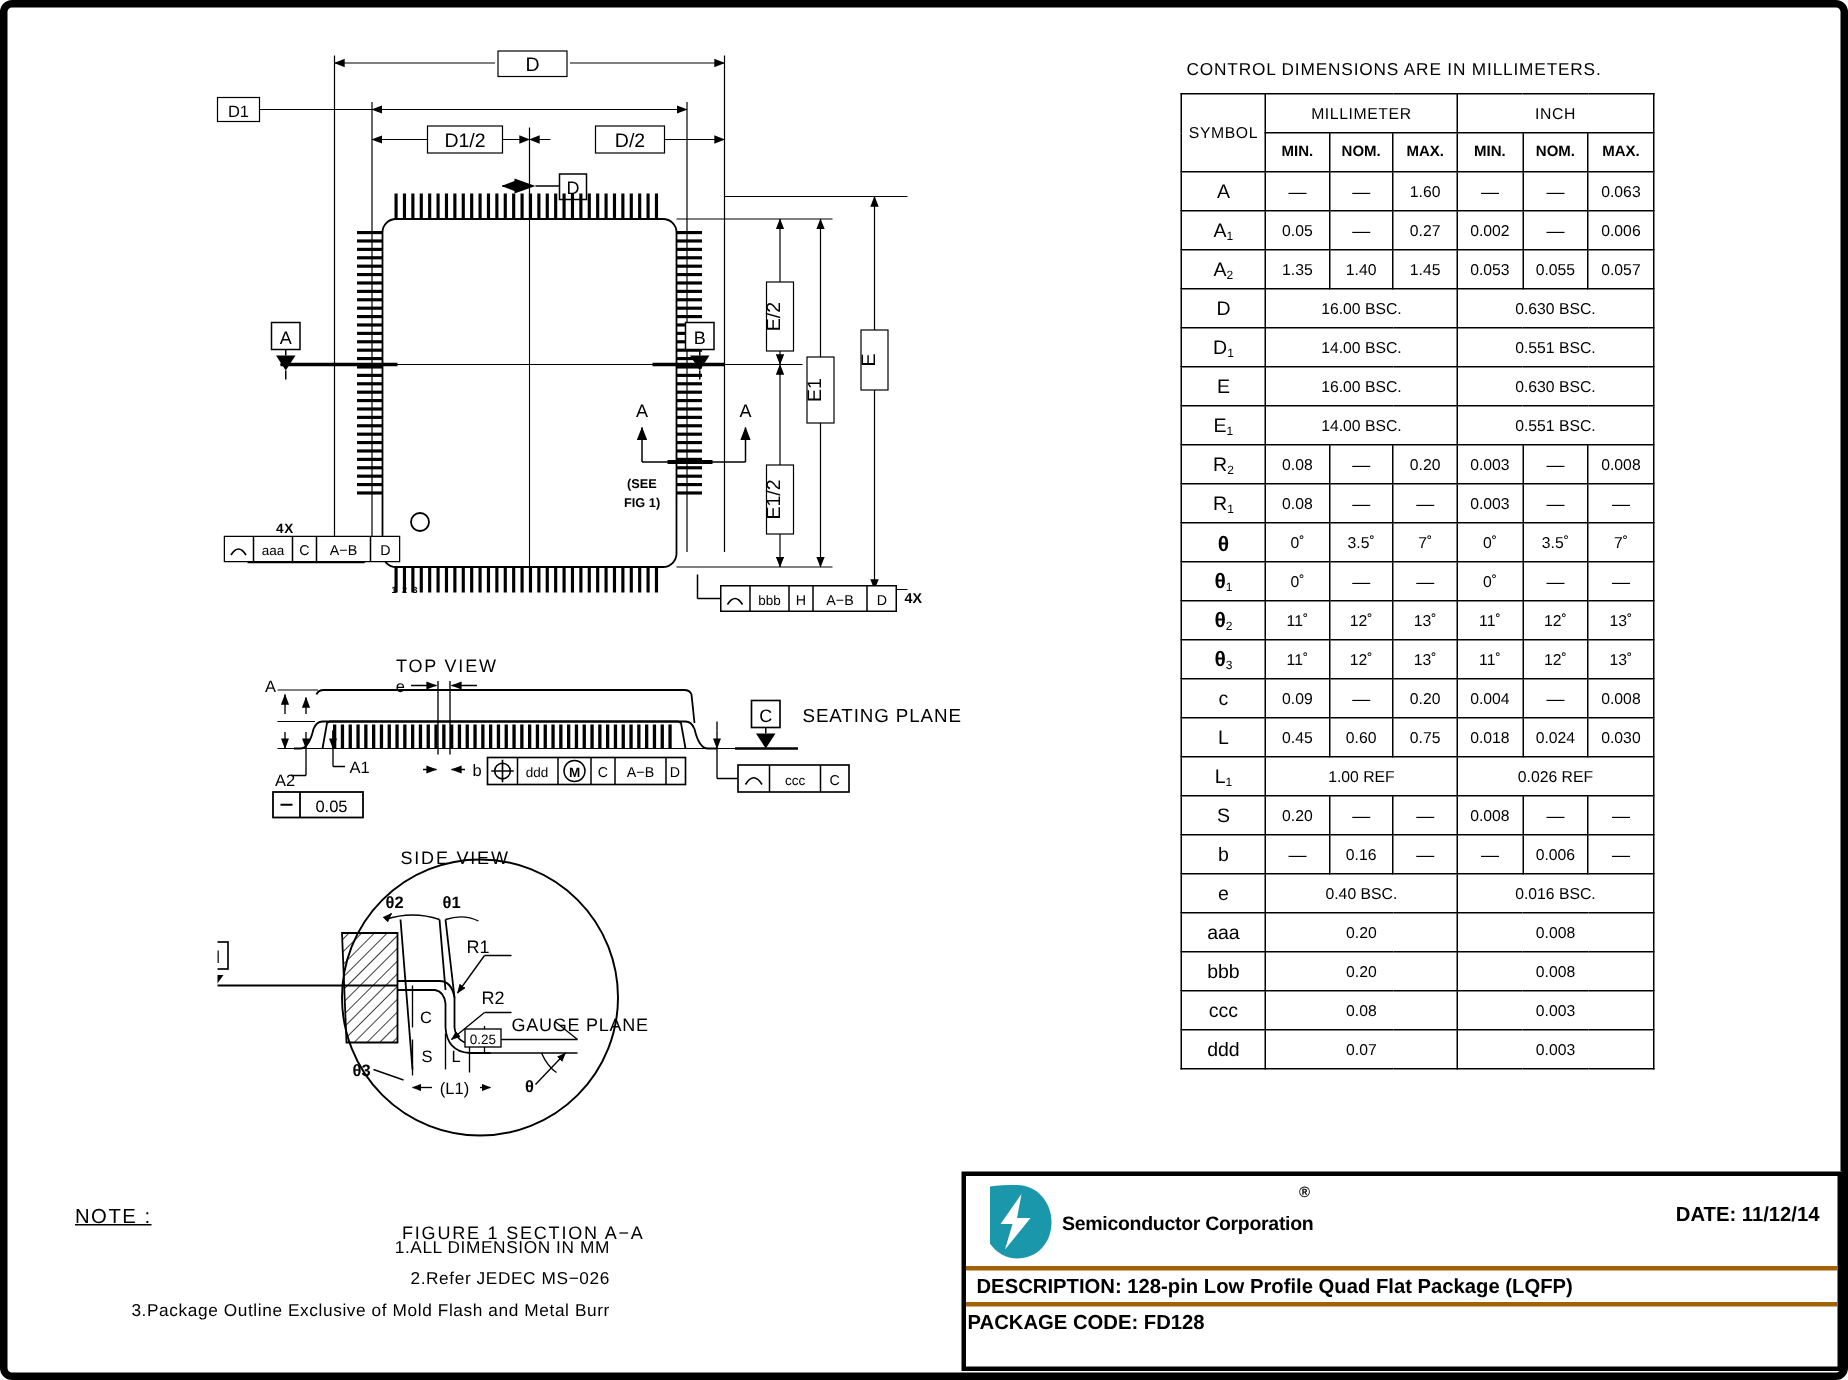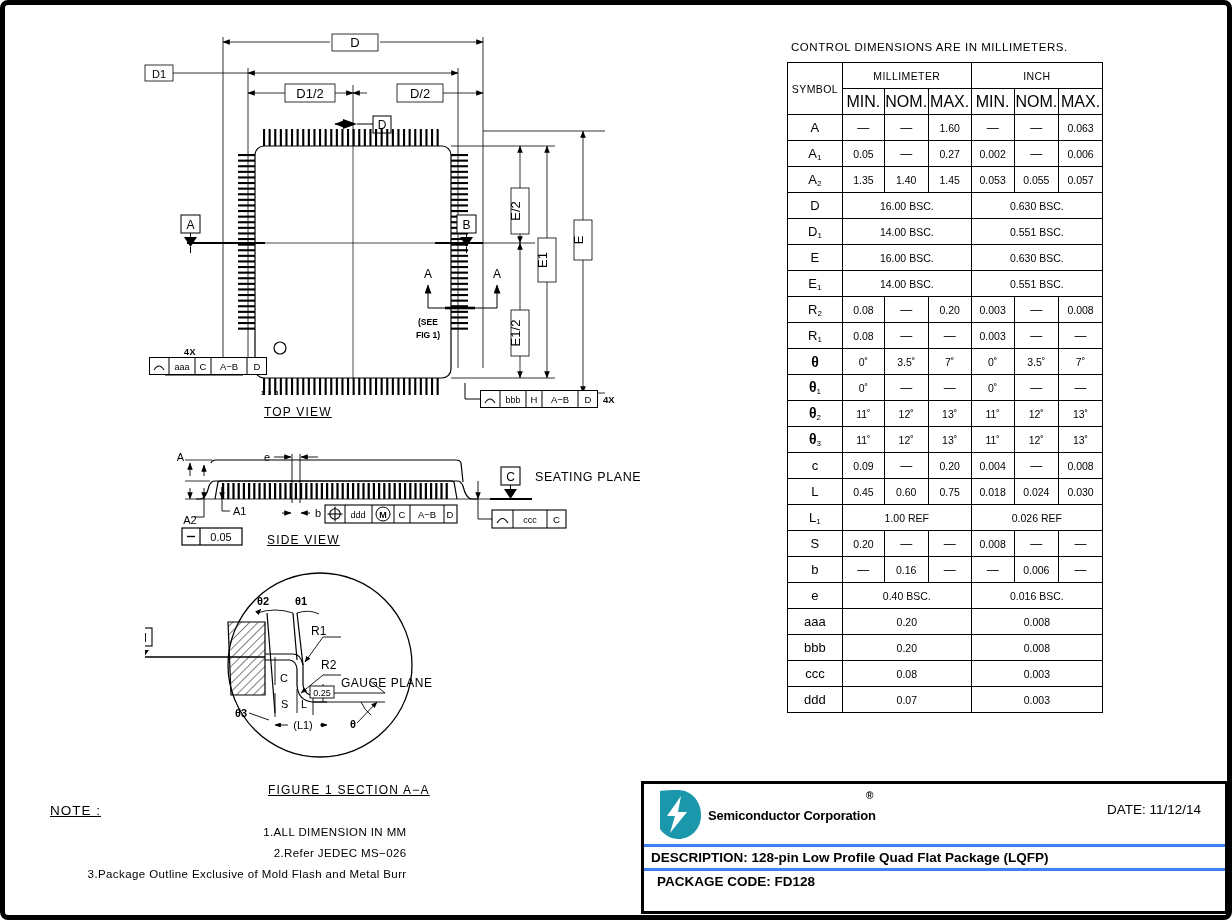--- a/index.html
+++ b/index.html
@@ -8,53 +8,53 @@
   .abs{position:absolute;}
   svg{display:block;}
   text{font-family:"Liberation Sans",sans-serif;fill:#000;}
 
   
   #dimtable{position:absolute;left:782px;top:57px;width:316px;border-collapse:collapse;}
   #dimtable td,#dimtable th{border:1px solid #000;text-align:center;vertical-align:middle;
       font-size:10.5px;font-family:"Liberation Sans",sans-serif;padding:0;height:25px;color:#000;font-weight:400;}
   #dimtable .sym{font-size:13px;}
   #dimtable .hdr{font-size:10.5px;letter-spacing:.4px;}
-  #dimtable .sub{font-size:16px;}
+  #dimtable .sub{font-size:10px;font-weight:bold;}
   #dimtable .dash{font-size:12px;}
   .subsc{font-size:8px;vertical-align:-2px;}
   .bold-sym{font-weight:bold;font-size:14px;}
   #tabletitle{position:absolute;left:786px;top:36px;font-size:11.5px;letter-spacing:.55px;white-space:nowrap;}
 
   
   #notes{position:absolute;left:45px;top:798px;font-size:12.5px;letter-spacing:.3px;}
   #notes .nt-title{text-decoration:underline;font-size:13.5px;letter-spacing:1px;}
   #notes ol{margin:8px 0 0 0;padding:0;list-style:none;text-align:right;}
   #notes li{margin:0 0 9px 32px;font-size:11.5px;letter-spacing:.4px;white-space:nowrap;}
   #notes li .num{display:inline-block;width:16px;}
 
   
   #titleblock{position:absolute;left:636px;top:776px;width:587px;height:133px;
       border:3px solid #000;box-sizing:border-box;background:#fff;}
-  .tb-row{border-top:3px solid #3b82f6;box-sizing:border-box;display:flex;align-items:center;}
+  .tb-row{border-top:3px solid #a16207;box-sizing:border-box;display:flex;align-items:center;}
   .tb-row:first-child{border-top:none;}
   #tb-logo-row{height:60px;position:relative;}
   #tb-desc{height:24px;padding-left:7px;font-size:13.5px;font-weight:bold;}
-  #tb-pkg{height:24px;padding-left:13px;font-size:13.5px;font-weight:bold;}
+  #tb-pkg{height:24px;padding-left:1px;font-size:13.5px;font-weight:bold;}
   #tb-doc{height:25px;padding-left:7px;font-size:13.5px;font-weight:bold;position:relative;margin-top:32px;}
   #tb-rev{position:absolute;right:10px;top:50%;transform:translateY(-50%);font-size:15px;font-weight:normal;}
-  #tb-date{position:absolute;right:24px;top:18px;font-size:13.5px;font-weight:normal;}
+  #tb-date{position:absolute;right:12px;top:18px;font-size:13.5px;font-weight:bold;}
   #logo-wrap{position:absolute;left:10px;top:4px;width:360px;height:52px;}
   .logo-word{position:absolute;left:52px;top:1px;font-size:30px;font-weight:bold;font-style:italic;
       letter-spacing:-0.5px;font-family:"Liberation Sans",sans-serif;}
   .logo-reg{position:absolute;left:212px;top:2px;font-size:10px;font-weight:bold;}
   .logo-sub{position:absolute;left:54px;top:20px;font-size:13px;font-weight:bold;letter-spacing:-.2px;}
   .logo-mark{position:absolute;left:0px;top:2px;}
 
   
-  .viewcap{position:absolute;font-size:12px;letter-spacing:1.2px;text-decoration:underline;}
+  .viewcap{position:absolute;font-size:12px;letter-spacing:1.2px;margin-top:32px;}
 </style>
 </head>
 <body>
 
 <div id="sheet">
 
   <div class="abs" style="left:130px;top:18px;">
     <svg width="520" height="400" viewBox="0 0 520 400">
       <defs>
         <marker id="ar" markerWidth="9" markerHeight="7" refX="8.5" refY="3.5" orient="auto">

